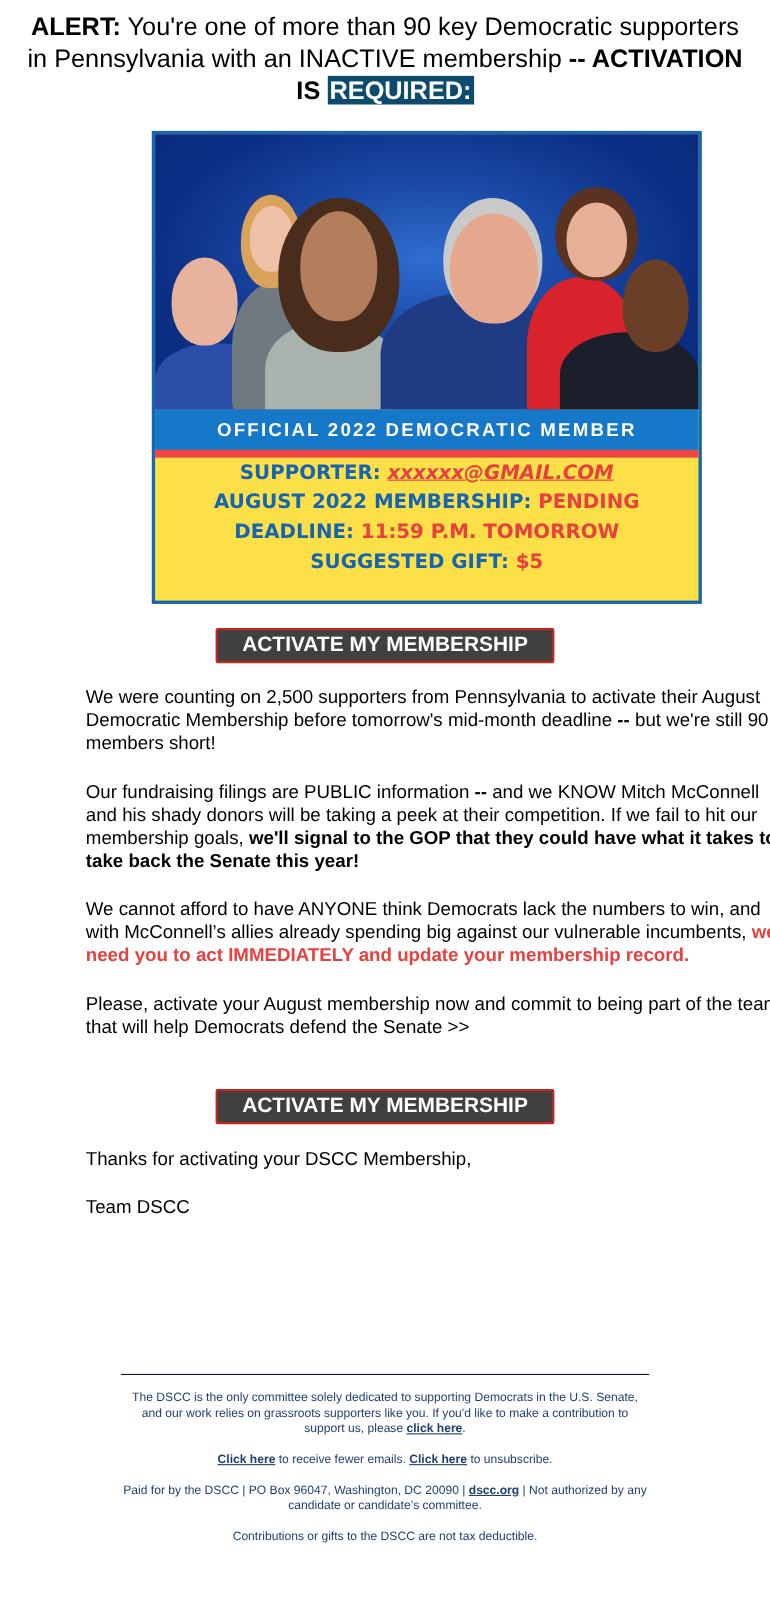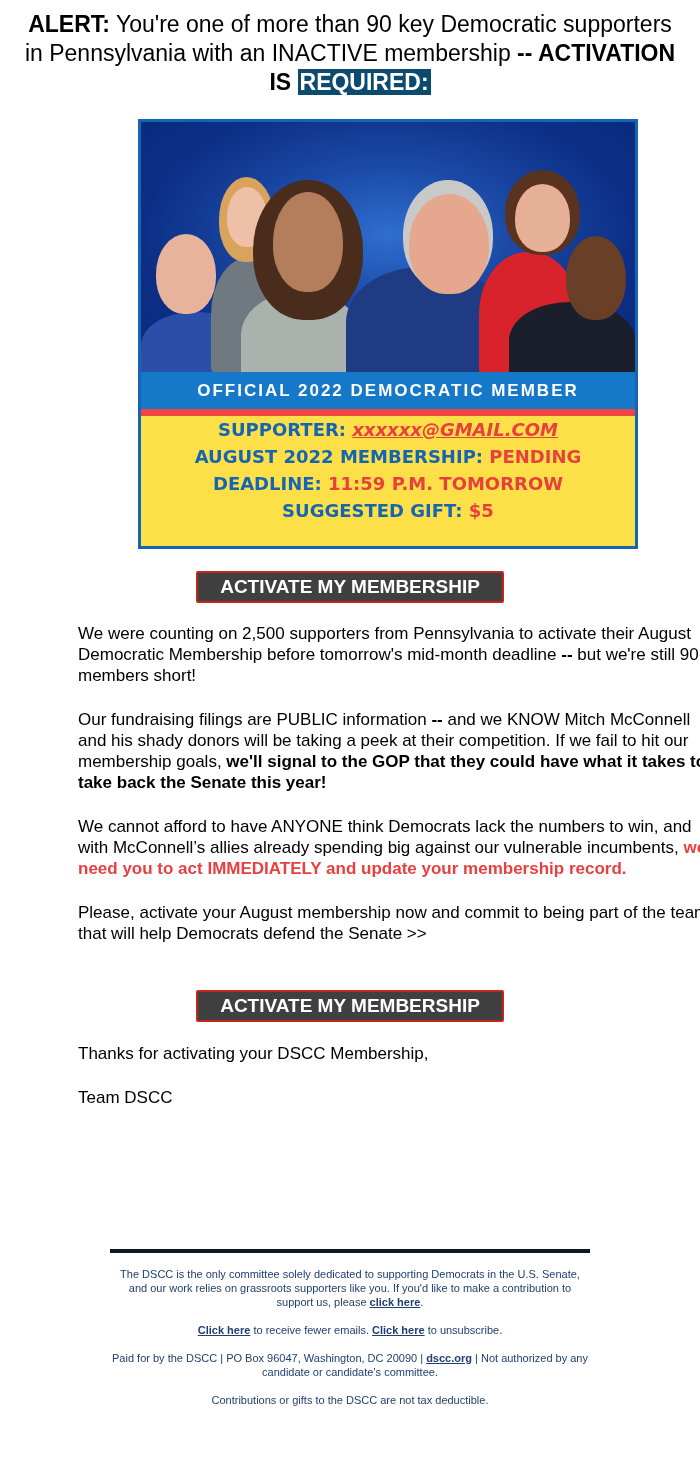--- a/index.html
+++ b/index.html
@@ -13,21 +13,21 @@
   .person { position:absolute; border-radius:48% 48% 10% 10%; }
   .head { position:absolute; border-radius:50% 50% 46% 46%; }
   .banner { height:37px; background:#1578c8; color:#fff; text-align:center; font-weight:bold; font-size:17px; letter-spacing:2px; line-height:37px; }
   .info { border-top:7px solid #ef4444; text-align:center; font-family:"DejaVu Sans", sans-serif; font-weight:bold; font-size:18px; line-height:27px; color:#1565b2; }
   .info .red { color:#e8403f; }
   .info a { color:#e8403f; font-style:italic; text-decoration:underline; }
   .cta { position:absolute; left:196px; width:304px; height:28px; background:#404040; border:2px solid #c3261a; border-radius:2px; color:#fff; font-weight:bold; font-size:19px; text-align:center; line-height:28px; cursor:pointer; }
   .body-text { position:absolute; left:31px; width:640px; font-size:17px; line-height:21px;margin-left:47px; }
   .body-text p { margin:0 0 23px 0; }
   .red-b { color:#e8403f; font-weight:bold; }
-  .footer { position:absolute; top:1249px; left:110px; width:480px; border-top:4px solid #0f172a; padding-top:14px; text-align:center; color:#1f3f70; font-size:11px; line-height:14px; }
+  .footer { position:absolute; top:1249px; left:110px; width:480px; border-top:1px solid #0f172a; padding-top:14px; text-align:center; color:#1f3f70; font-size:11px; line-height:14px; }
   .footer p { margin:0 0 14px 0; }
   .footer a { color:#1f3f70; font-weight:bold; text-decoration:underline; }
 </style>
 </head>
 <body>
 
 <div class="headline">
   <b>ALERT:</b><span> You're one of more than 90 key Democratic supporters in Pennsylvania with an INACTIVE membership </span><b>-- ACTIVATION IS </b><span class="req">REQUIRED:</span>
 </div>
 

